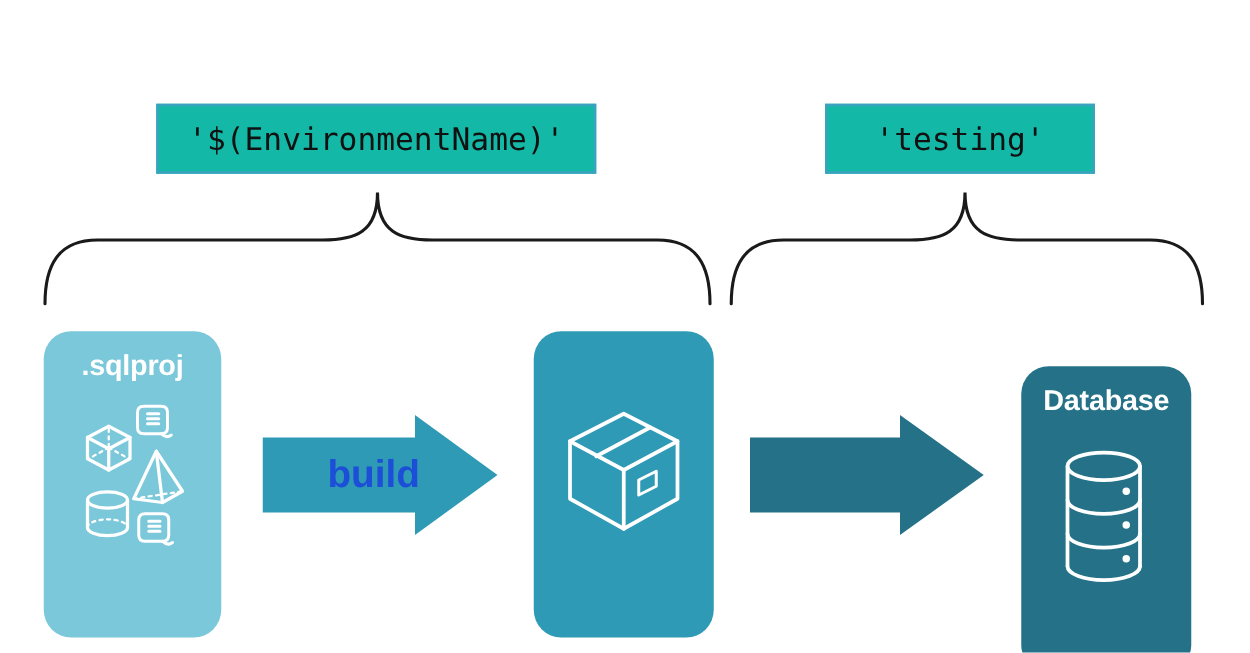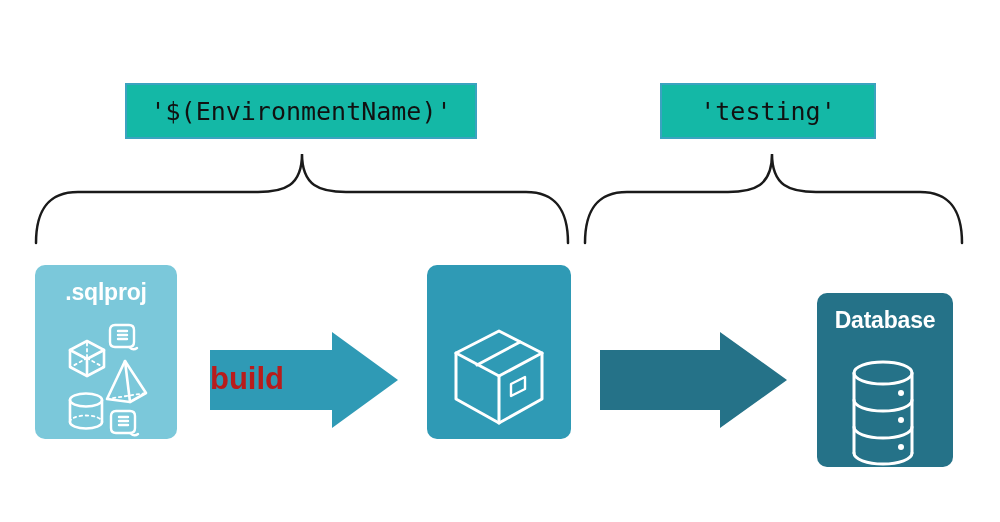--- a/index.html
+++ b/index.html
@@ -22,43 +22,43 @@
     display:flex; align-items:center; justify-content:center;
     font-family:"DejaVu Sans Mono", monospace; font-size:25px; color:#111;
   }
   #code-left  { left:125px; width:352px; }
   #code-right { left:627px; width:216px;margin-left:33px; }
 
   .braces { position:absolute; left:0; top:0; }
   .braces path { fill:none; stroke:var(--ink,#1a1a1a); stroke-width:2.5; stroke-linecap:round; }
 
   .card {
-    position:absolute; top:265px; width:142px; height:174px;
-    border-radius:10px;
+    position:absolute; top:265px; width:142px; height:245px;
+    border-radius:22px;
   }
   #card-sqlproj  { left:35px;  background:var(--light-teal,#7bc8da); }
   #card-dacpac   { left:427px; background:var(--mid-teal,#2f9ab5); width:144px; }
   #card-database { left:817px; background:var(--dark-teal,#257288); width:136px;margin-top:28px; }
   .card-title {
     position:absolute; top:14px; left:0; right:0; text-align:center;
     color:#fff; font-size:23px; font-weight:bold; letter-spacing:-0.2px;
   }
   .card-icon { position:absolute; }
   .card-icon * { fill:none; stroke:#fff; stroke-linecap:round; stroke-linejoin:round; }
   .icon-dot { fill:#fff !important; stroke:none !important; }
   .dashed { stroke-dasharray:2.5 3.5; }
 
   .arrow { position:absolute; top:332px; width:190px; height:96px; }
   #arrow-build  { left:210px; }
   #arrow-deploy { left:600px; }
   .fill-mid  { fill:var(--mid-teal,#2f9ab5); }
   .fill-dark { fill:var(--dark-teal,#257288); }
   .arrow-label {
     position:absolute; left:0; top:50%; transform:translateY(-52%);
-    text-align:left; color:#b91c1c; font-size:31px; font-weight:bold;
+    text-align:right; color:#1d4ed8; font-size:31px; font-weight:bold;
   }
   #arrow-build .arrow-label  { width:126px; }
   #arrow-deploy .arrow-label { width:124px; }
 </style>
 </head>
 <body>
 
 <div class="canvas">
 
 

